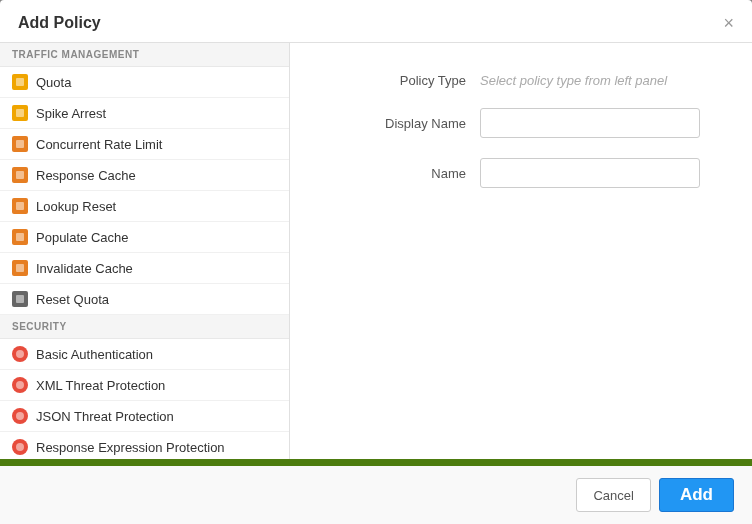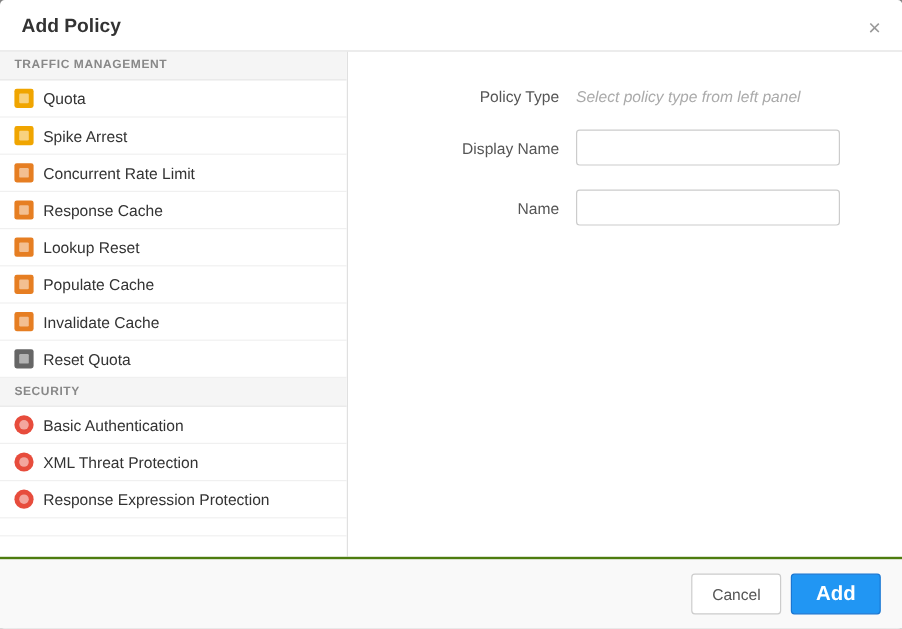--- a/index.html
+++ b/index.html
@@ -119,21 +119,21 @@
       border-radius: 3px;
       padding: 4px 8px;
       font-size: 13px;
       color: #333;
       outline: none;
     }
     .modal-footer {
       display: flex;
       justify-content: flex-end;
       padding: 12px 18px;
-      border-top: 2px solid #4d7c0f;
+      border-top: 7px solid #4d7c0f;
       gap: 8px;
       background: #f9f9f9;
     }
     .btn-cancel {
       background: #fff;
       border: 1px solid #ccc;
       border-radius: 3px;
       padding: 6px 16px;
       cursor: pointer;
       font-size: 13px;
@@ -231,20 +231,24 @@
           <div class="policy-item">
             <span class="sq-icon red-sq"></span>
             <span class="policy-item-label">Basic Authentication</span>
           </div>
           <div class="policy-item">
             <span class="sq-icon red-sq"></span>
             <span class="policy-item-label">XML Threat Protection</span>
           </div>
           <div class="policy-item">
             <span class="sq-icon red-sq"></span>
+            <span class="policy-item-label">JSON Threat Protection</span>
+          </div>
+          <div class="policy-item">
+            <span class="sq-icon red-sq"></span>
             <span class="policy-item-label">Response Expression Protection</span>
           </div>
           <div class="policy-item"></div>
         </div>
       <div class="right-panel">
         <div class="form-row">
           <span class="form-label">Policy Type</span>
           <span class="form-value">Select policy type from left panel</span>
         </div>
         <div class="form-row">

